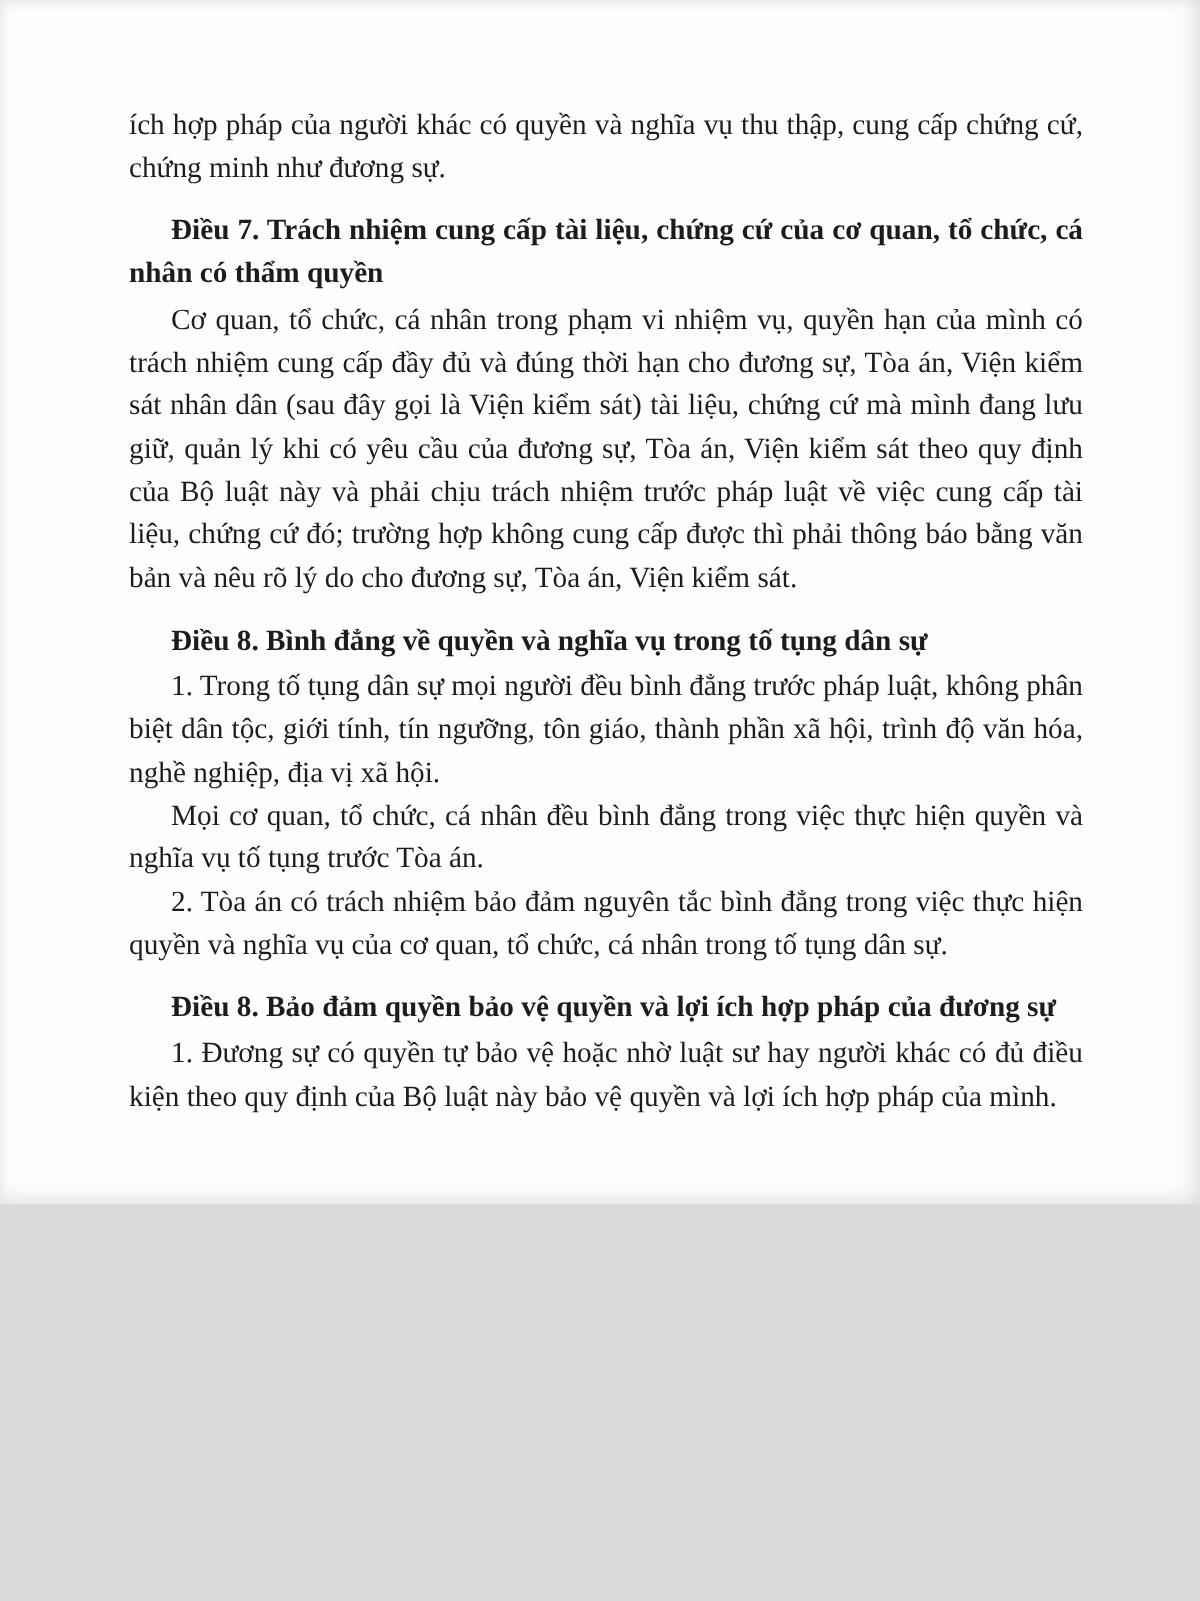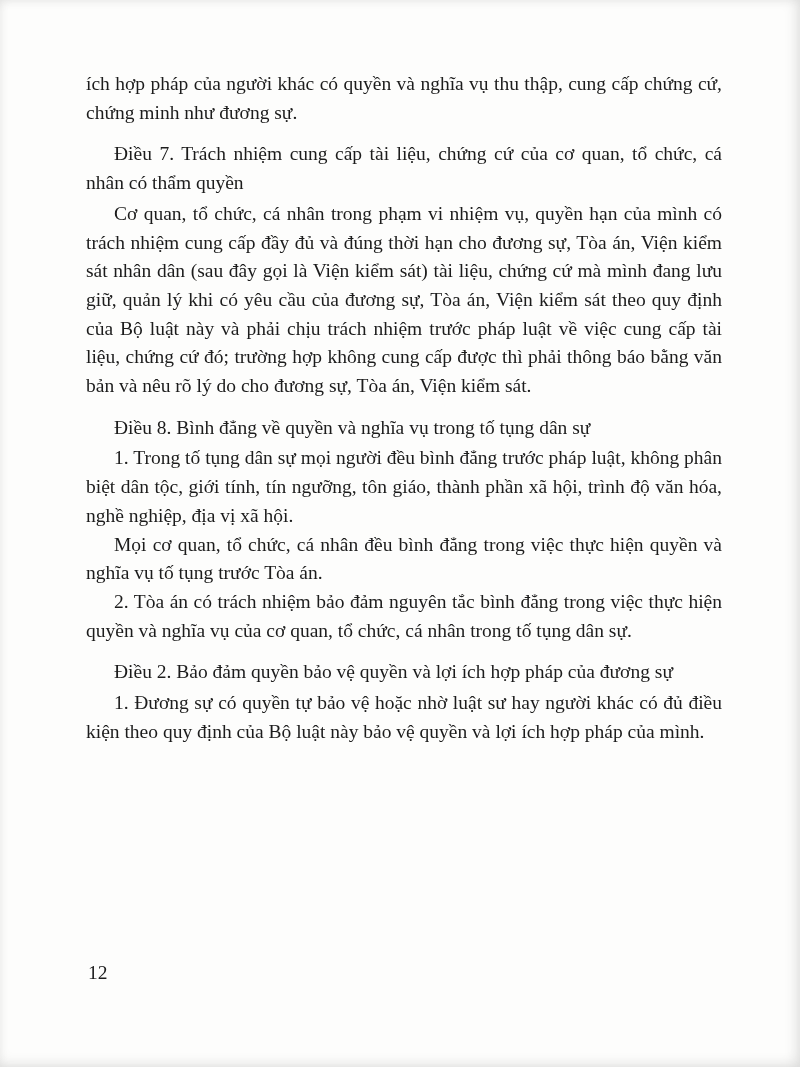--- a/index.html
+++ b/index.html
@@ -3,21 +3,21 @@
 <meta charset="utf-8">
 <style>
   html, body {
     margin: 0;
     padding: 0;
     background: #d9d9d9;
   }
   .page {
     position: relative;
     width: 800px;
-    height: 1067px;
+    height: 803px;
     margin: 0 auto;
     background: #fdfdfc;
     box-sizing: border-box;
     padding: 70px 78px 0 86px;
     font-family: "Liberation Serif", "DejaVu Serif", serif;
     color: #1c1c1c;
     overflow: hidden;
   }
   
   .page::after {
@@ -36,21 +36,21 @@
   .para {
     margin: 0;
     text-align: justify;
     text-indent: 28px;
   }
   .para.no-indent {
     text-indent: 0;
   }
   .heading {
     margin: 13px 0 2px 0;
-    font-weight: normal;
+    font-weight: bold;
     text-align: justify;
     text-indent: 28px;
   }
   .page-number {
     position: absolute;
     left: 88px;
     top: 962px;
     font-size: 19.5px;
     text-align: right;
   }
@@ -60,17 +60,17 @@
 
 <div class="page">
   <div class="content">
     <p class="para no-indent">ích hợp pháp của người khác có quyền và nghĩa vụ thu thập, cung cấp chứng cứ, chứng minh như đương sự.</p>
     <p class="heading">Điều 7. Trách nhiệm cung cấp tài liệu, chứng cứ của cơ quan, tổ chức, cá nhân có thẩm quyền</p>
     <p class="para">Cơ quan, tổ chức, cá nhân trong phạm vi nhiệm vụ, quyền hạn của mình có trách nhiệm cung cấp đầy đủ và đúng thời hạn cho đương sự, Tòa án, Viện kiểm sát nhân dân (sau đây gọi là Viện kiểm sát) tài liệu, chứng cứ mà mình đang lưu giữ, quản lý khi có yêu cầu của đương sự, Tòa án, Viện kiểm sát theo quy định của Bộ luật này và phải chịu trách nhiệm trước pháp luật về việc cung cấp tài liệu, chứng cứ đó; trường hợp không cung cấp được thì phải thông báo bằng văn bản và nêu rõ lý do cho đương sự, Tòa án, Viện kiểm sát.</p>
     <p class="heading">Điều 8. Bình đẳng về quyền và nghĩa vụ trong tố tụng dân sự</p>
     <p class="para">1. Trong tố tụng dân sự mọi người đều bình đẳng trước pháp luật, không phân biệt dân tộc, giới tính, tín ngưỡng, tôn giáo, thành phần xã hội, trình độ văn hóa, nghề nghiệp, địa vị xã hội.</p>
     <p class="para">Mọi cơ quan, tổ chức, cá nhân đều bình đẳng trong việc thực hiện quyền và nghĩa vụ tố tụng trước Tòa án.</p>
     <p class="para">2. Tòa án có trách nhiệm bảo đảm nguyên tắc bình đẳng trong việc thực hiện quyền và nghĩa vụ của cơ quan, tổ chức, cá nhân trong tố tụng dân sự.</p>
-    <p class="heading">Điều 2. Bảo đảm quyền bảo vệ quyền và lợi ích hợp pháp của đương sự</p>
+    <p class="heading">Điều 8. Bảo đảm quyền bảo vệ quyền và lợi ích hợp pháp của đương sự</p>
     <p class="para">1. Đương sự có quyền tự bảo vệ hoặc nhờ luật sư hay người khác có đủ điều kiện theo quy định của Bộ luật này bảo vệ quyền và lợi ích hợp pháp của mình.</p>
   </div>
   <div class="page-number">12</div>
 </div>
 
 </body></html>

